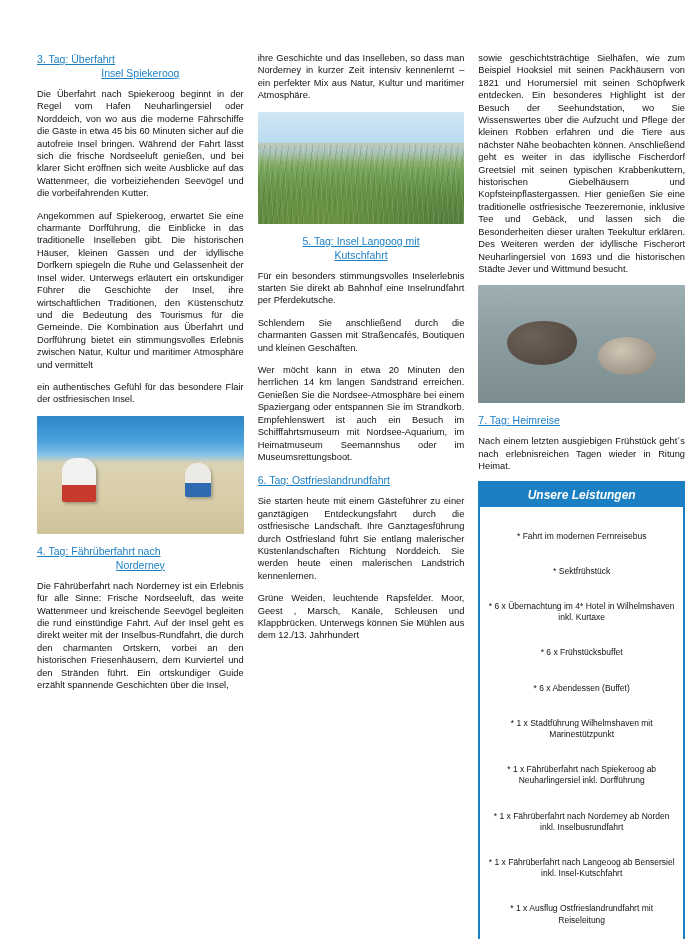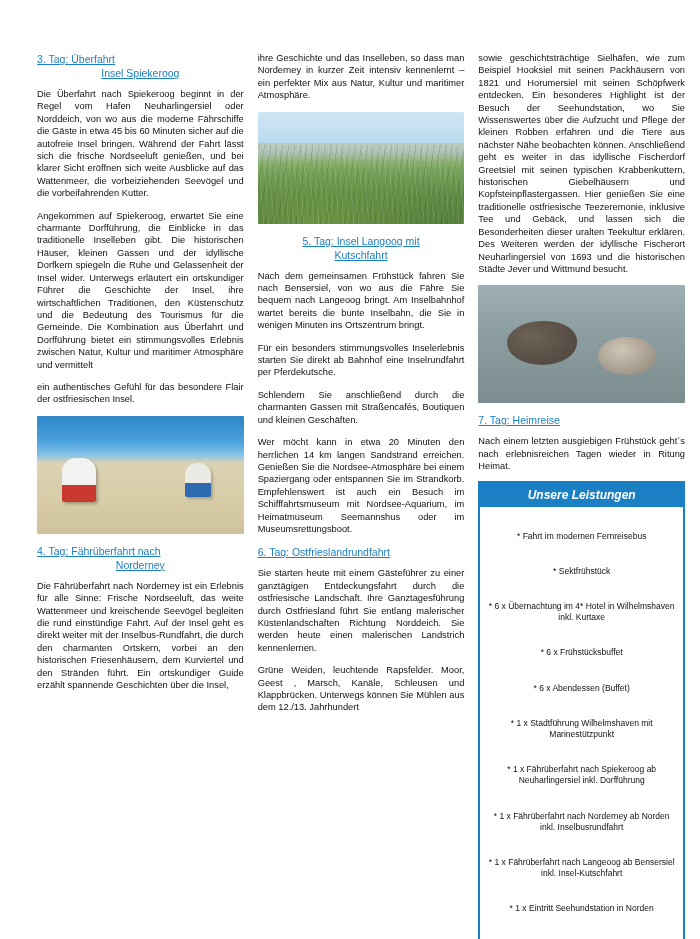--- a/index.html
+++ b/index.html
@@ -249,21 +249,20 @@
       <p class="body">Die Fährüberfahrt nach Norderney ist ein Erlebnis für alle Sinne: Frische Nordseeluft, das weite Wattenmeer und kreischende Seevögel begleiten die rund einstündige Fahrt. Auf der Insel geht es direkt weiter mit der Inselbus-Rundfahrt, die durch den charmanten Ortskern, vorbei an den historischen Friesenhäusern, dem Kurviertel und den Stränden führt. Ein ortskundiger Guide erzählt spannende Geschichten über die Insel,</p>
     </div>
 
     <div class="col">
       <p class="body">ihre Geschichte und das Inselleben, so dass man Norderney in kurzer Zeit intensiv kennenlernt – ein perfekter Mix aus Natur, Kultur und maritimer Atmosphäre.</p>
       <div class="photo dunes"></div>
       <h2 class="heading center">
         <span>5. Tag: Insel Langoog mit</span>
         <span class="line2">Kutschfahrt</span>
       </h2>
-      <p class="body">Nach dem gemeinsamen Frühstück fahren Sie nach Bensersiel, von wo aus die Fähre Sie bequem nach Langeoog bringt. Am Inselbahnhof wartet bereits die bunte Inselbahn, die Sie in wenigen Minuten ins Ortszentrum bringt.</p>
       <p class="body">Für ein besonders stimmungsvolles Inselerlebnis starten Sie direkt ab Bahnhof eine Inselrundfahrt per Pferdekutsche.</p>
       <p class="body">Schlendern Sie anschließend durch die charmanten Gassen mit Straßencafés, Boutiquen und kleinen Geschäften.</p>
       <p class="body">Wer möcht kann in etwa 20 Minuten den herrlichen 14 km langen Sandstrand erreichen. Genießen Sie die Nordsee-Atmosphäre bei einem Spaziergang oder entspannen Sie im Strandkorb. Empfehlenswert ist auch ein Besuch im Schifffahrtsmuseum mit Nordsee-Aquarium, im Heimatmuseum Seemannshus oder im Museumsrettungsboot.</p>
       <h2 class="heading">
         <span>6. Tag:  Ostfrieslandrundfahrt</span>
       </h2>
       <p class="body">Sie starten heute mit einem Gästeführer zu einer ganztägigen Entdeckungsfahrt durch die ostfriesische Landschaft. Ihre Ganztagesführung durch Ostfriesland führt Sie entlang malerischer Küstenlandschaften Richtung Norddeich. Sie werden heute einen malerischen Landstrich kennenlernen.</p>
       <p class="body">Grüne Weiden, leuchtende Rapsfelder. Moor, Geest , Marsch, Kanäle, Schleusen und Klappbrücken. Unterwegs können Sie Mühlen aus dem 12./13. Jahrhundert</p>
     </div>
 
@@ -280,20 +279,21 @@
         <ul>
           <li>Fahrt im modernen Fernreisebus</li>
           <li>Sektfrühstück</li>
           <li>6 x Übernachtung im 4* Hotel in Wilhelmshaven inkl. Kurtaxe</li>
           <li>6 x Frühstücksbuffet</li>
           <li>6 x Abendessen (Buffet)</li>
           <li>1 x Stadtführung Wilhelmshaven mit Marinestützpunkt</li>
           <li>1 x Fährüberfahrt nach  Spiekeroog ab Neuharlingersiel inkl. Dorfführung</li>
           <li>1 x Fährüberfahrt nach Norderney ab Norden inkl. Inselbusrundfahrt</li>
           <li>1 x Fährüberfahrt nach Langeoog ab Bensersiel inkl. Insel-Kutschfahrt</li>
+          <li>1 x Ausflug Ostfrieslandrundfahrt mit Reiseleitung</li>
           <li>1 x Eintritt Seehundstation in Norden</li>
           <li>1 x Teezeremonie in Greetsiel</li>
         </ul>
       </div>
 
       <div class="stamp-wrap">
         <div class="price-stamp">
           <div class="label">Fahrpreis</div>
           <div class="price-row">
             <span class="nur">nur</span>

